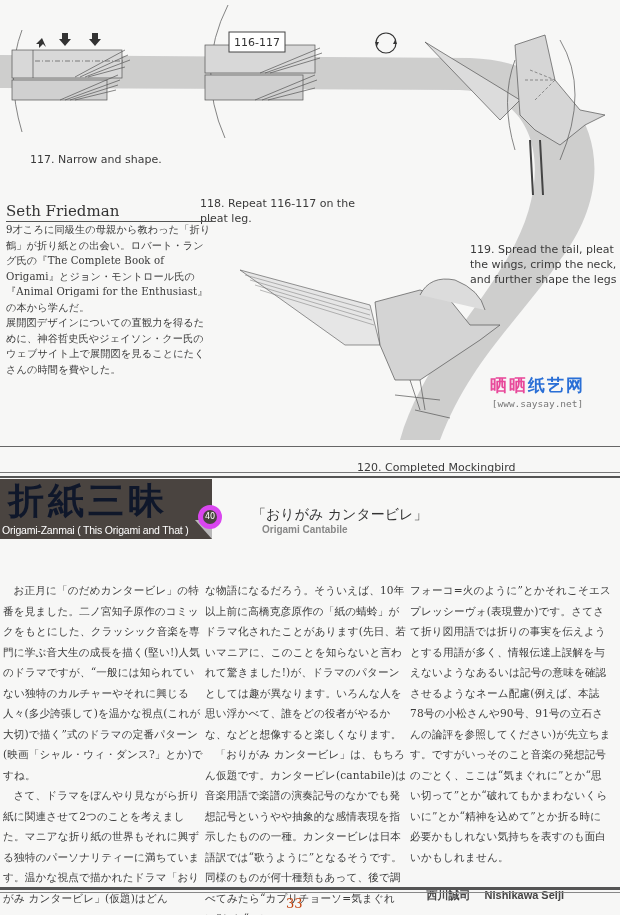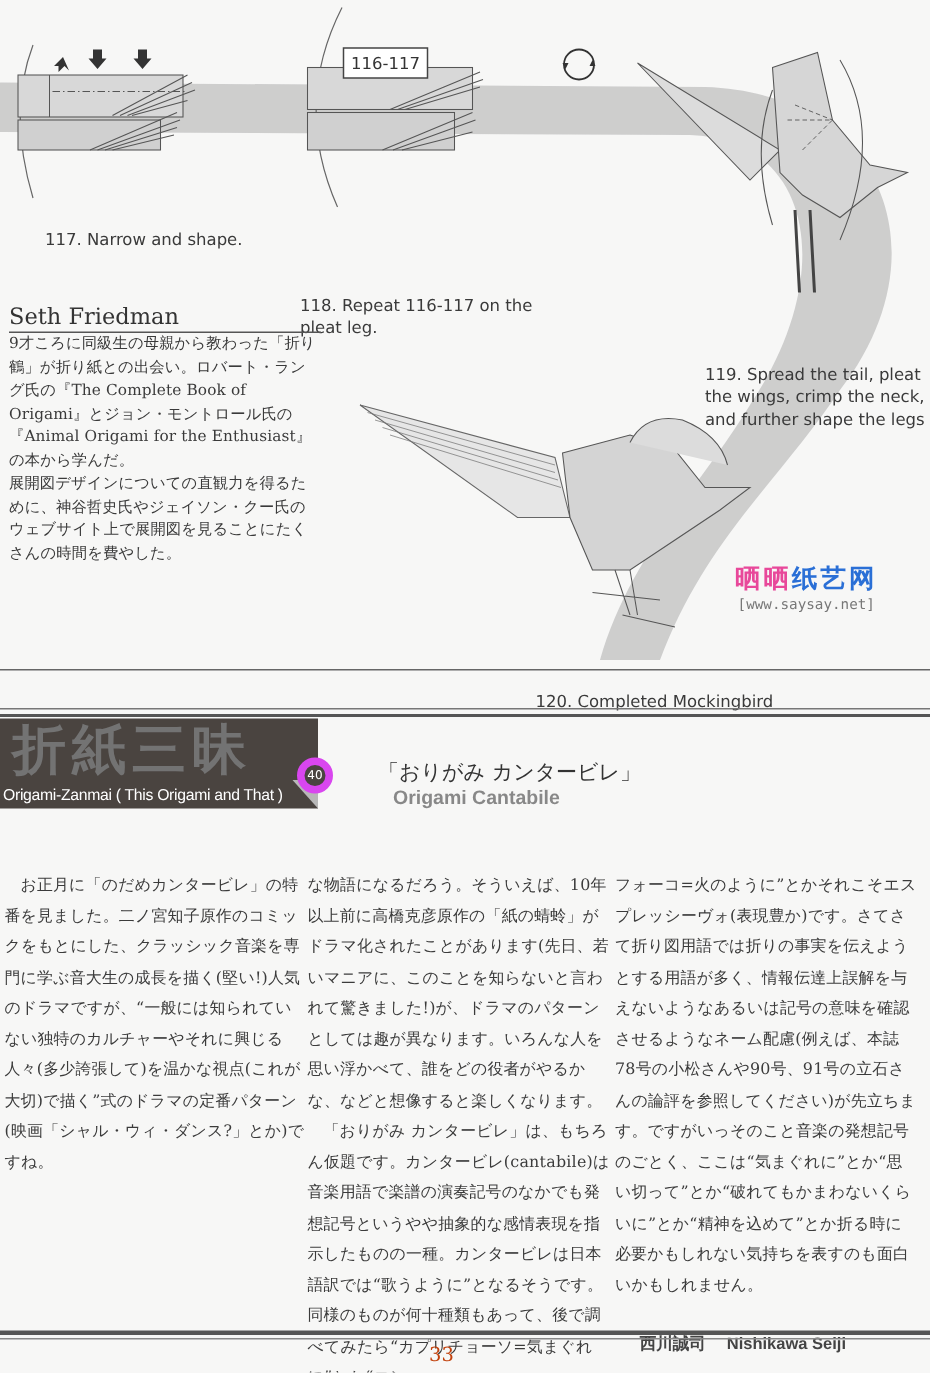--- a/index.html
+++ b/index.html
@@ -8,25 +8,25 @@
   .caption { position:absolute; font-family:"DejaVu Sans", sans-serif; font-size:11px; color:#3a3a3a; line-height:15px;margin-top:36px; }
   .bio-title { position:absolute; left:6px; top:203px; width:208px; font-family:"DejaVu Serif", serif; font-size:15px; color:#333; border-bottom:1.5px solid #555; padding-bottom:1px; line-height:17px; }
   .bio-body { position:absolute; left:6px; top:222px; width:208px; font-size:10.2px; line-height:15.5px; color:#3a3a3a; letter-spacing:0.1px; }
   .bio-body p { margin:0; }
   .watermark { position:absolute; left:490px; top:374px; font-family:"DejaVu Sans", sans-serif;text-align:center; }
   .wm-cn { font-size:17px; font-weight:bold; letter-spacing:2px; }
   .wm-url { font-family:"DejaVu Sans Mono", monospace; font-size:9.5px; color:#777; margin-top:1px; }
   .rule { position:absolute; left:0; width:620px; }
   .banner { position:absolute; left:0; top:479px; width:212px; height:60px; background:#4a4440; }
   .banner-cut { position:absolute; left:195px; top:520px; width:0; height:0; border-left:17px solid transparent; border-top:19px solid #b8b8b8; }
-  .banner-title { position:absolute; left:8px; top:478px; font-family:"DejaVu Serif", serif; font-size:36px; color:#737373; letter-spacing:4px; line-height:44px; font-weight:bold; }
+  .banner-title { position:absolute; left:8px; top:478px; font-family:"DejaVu Serif", serif; font-size:36px; color:#0f172a; letter-spacing:4px; line-height:44px; font-weight:bold; }
   .banner-num { position:absolute; left:198px; top:505px; width:14px; height:14px; border:5px solid #d946ef; border-radius:50%; background:#4a4440; color:#fff; font-size:8px; text-align:center; line-height:14px; font-family:"DejaVu Sans", sans-serif; }
   .banner-sub { position:absolute; left:2px; top:524px; font-family:"Liberation Sans", sans-serif; font-size:10.5px; color:#fff; letter-spacing:-0.2px; }
   .art-title-jp { position:absolute; left:252px; top:506px; font-size:14px; color:#333; }
-  .art-title-en { position:absolute; left:262px; top:524px; font-family:"Liberation Sans", sans-serif; font-size:13px; color:#888; font-weight:bold; }
+  .art-title-en { position:absolute; left:262px; top:524px; font-family:"Liberation Sans", sans-serif; font-size:10px; color:#888; font-weight:bold; }
   .col { position:absolute; top:580px; width:202px; font-size:10.6px; line-height:20.5px; color:#3b3b3b; letter-spacing:0.15px; }
   .col p { margin:0; }
   .indent { text-indent:1em; }
   .signature { position:absolute; right:56px; top:888px; font-family:"Liberation Sans", sans-serif; font-size:11px; color:#444; font-weight:bold; }
   .signature span + span { margin-left:14px; }
   .page-number { position:absolute; left:286px; top:896px; font-size:13px; color:#c2410c; }
 </style>
 </head>
 <body>
 
@@ -101,20 +101,21 @@
 <div class="banner-cut"></div>
 <div class="banner-title">折紙三昧</div>
 <div class="banner-num">40</div>
 <div class="banner-sub">Origami-Zanmai ( This Origami and That )</div>
 
 <div class="art-title-jp">「おりがみ カンタービレ」</div>
 <div class="art-title-en">Origami Cantabile</div>
 
 <div class="col" style="left:3px;">
   <p class="indent">お正月に「のだめカンタービレ」の特番を見ました。二ノ宮知子原作のコミックをもとにした、クラッシック音楽を専門に学ぶ音大生の成長を描く(堅い!)人気のドラマですが、“一般には知られていない独特のカルチャーやそれに興じる人々(多少誇張して)を温かな視点(これが大切)で描く”式のドラマの定番パターン(映画「シャル・ウィ・ダンス?」とか)ですね。</p>
+  <p class="indent">さて、ドラマをぼんやり見ながら折り紙に関連させて2つのことを考えました。マニアな折り紙の世界もそれに興ずる独特のパーソナリティーに満ちています。温かな視点で描かれたドラマ「おりがみ カンタービレ」(仮題)はどん</p>
 </div>
 <div class="col" style="left:205px;">
   <p>な物語になるだろう。そういえば、10年以上前に高橋克彦原作の「紙の蜻蛉」がドラマ化されたことがあります(先日、若いマニアに、このことを知らないと言われて驚きました!)が、ドラマのパターンとしては趣が異なります。いろんな人を思い浮かべて、誰をどの役者がやるかな、などと想像すると楽しくなります。</p>
   <p class="indent">「おりがみ カンタービレ」は、もちろん仮題です。カンタービレ(cantabile)は音楽用語で楽譜の演奏記号のなかでも発想記号というやや抽象的な感情表現を指示したものの一種。カンタービレは日本語訳では“歌うように”となるそうです。同様のものが何十種類もあって、後で調べてみたら“カプリチョーソ=気まぐれに”とか“コン</p>
 </div>
 <div class="col" style="left:410px;">
   <p>フォーコ=火のように”とかそれこそエスプレッシーヴォ(表現豊か)です。さてさて折り図用語では折りの事実を伝えようとする用語が多く、情報伝達上誤解を与えないようなあるいは記号の意味を確認させるようなネーム配慮(例えば、本誌78号の小松さんや90号、91号の立石さんの論評を参照してください)が先立ちます。ですがいっそのこと音楽の発想記号のごとく、ここは“気まぐれに”とか“思い切って”とか“破れてもかまわないくらいに”とか“精神を込めて”とか折る時に必要かもしれない気持ちを表すのも面白いかもしれません。</p>
 </div>
 
 <div class="signature">

